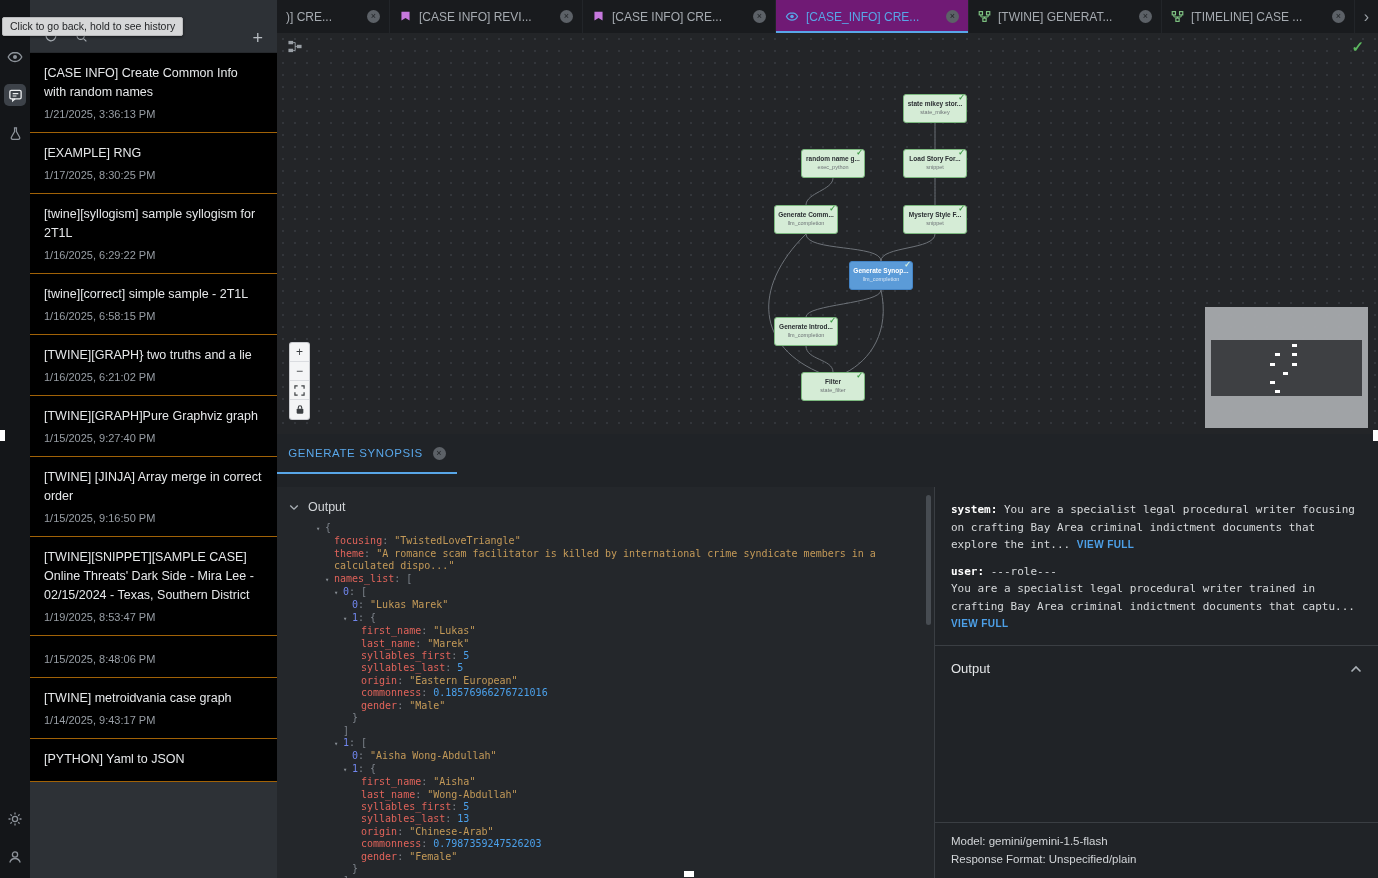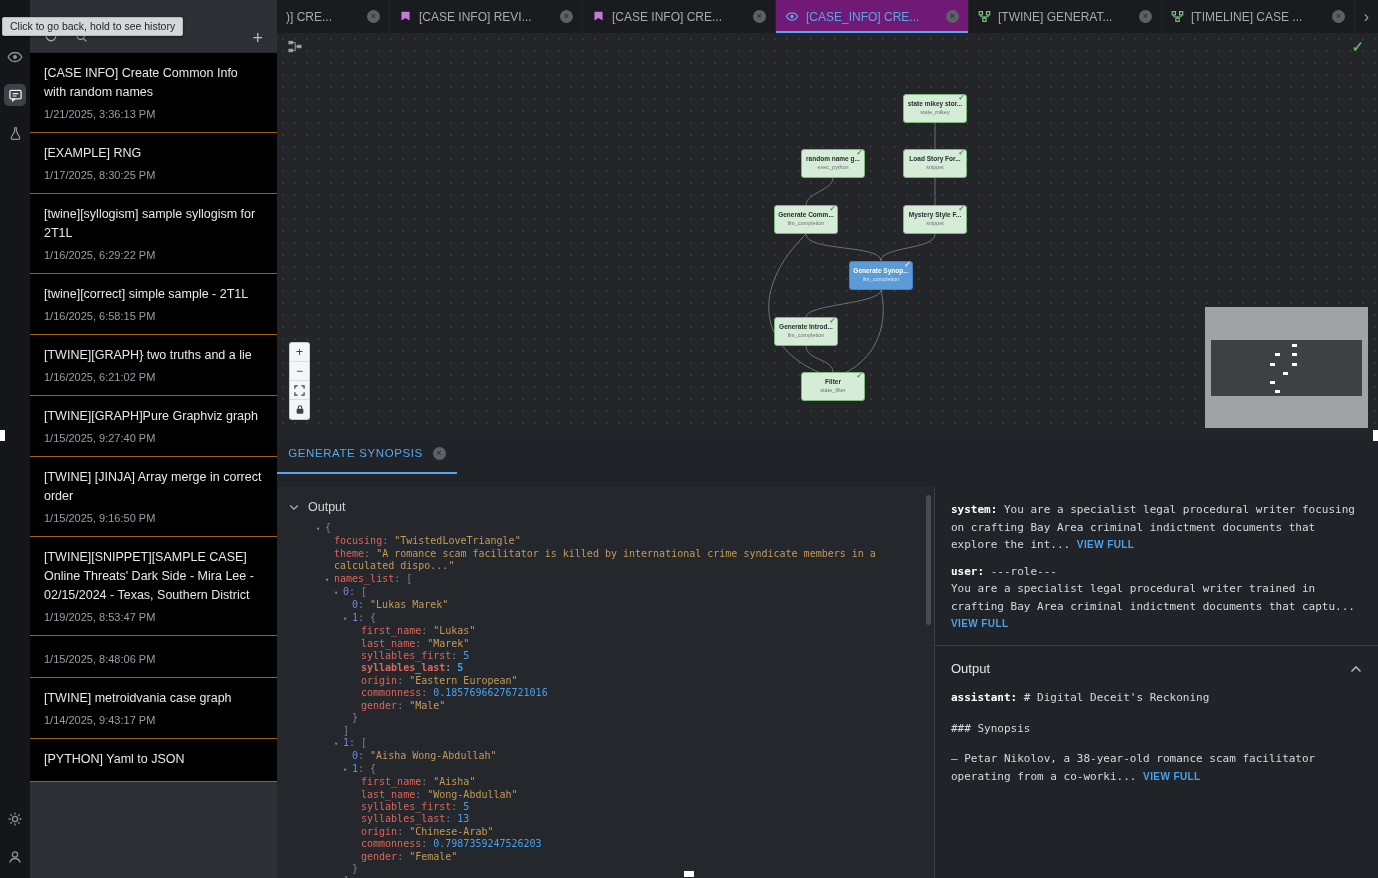--- a/index.html
+++ b/index.html
@@ -371,21 +371,21 @@
           <div class="jline" style="padding-left: 0px;"><span class="jc">▾</span><span class="jp">{</span></div>
           <div class="jline" style="padding-left: 9px;"><span class="jk">focusing</span><span class="jp">: </span><span class="js">"TwistedLoveTriangle"</span></div>
           <div class="jline" style="padding-left: 9px;"><span class="jk">theme</span><span class="jp">: </span><span class="js">"A romance scam facilitator is killed by international crime syndicate members in a calculated dispo..."</span></div>
           <div class="jline" style="padding-left: 9px;"><span class="jc">▾</span><span class="jk">names_list</span><span class="jp">: [</span></div>
           <div class="jline" style="padding-left: 18px;"><span class="jc">▾</span><span class="ji">0</span><span class="jp">: [</span></div>
           <div class="jline" style="padding-left: 27px;"><span class="ji">0</span><span class="jp">: </span><span class="js">"Lukas Marek"</span></div>
           <div class="jline" style="padding-left: 27px;"><span class="jc">▾</span><span class="ji">1</span><span class="jp">: {</span></div>
           <div class="jline" style="padding-left: 36px;"><span class="jk">first_name</span><span class="jp">: </span><span class="js">"Lukas"</span></div>
           <div class="jline" style="padding-left: 36px;"><span class="jk">last_name</span><span class="jp">: </span><span class="js">"Marek"</span></div>
           <div class="jline" style="padding-left: 36px;"><span class="jk">syllables_first</span><span class="jp">: </span><span class="jn">5</span></div>
-          <div class="jline" style="padding-left: 36px; font-weight: bold;"><span class="jk">syllables_last</span><span class="jp">: </span><span class="jn">5</span></div>
+          <div class="jline" style="padding-left: 36px;"><span class="jk">syllables_last</span><span class="jp">: </span><span class="jn">5</span></div>
           <div class="jline" style="padding-left: 36px;"><span class="jk">origin</span><span class="jp">: </span><span class="js">"Eastern European"</span></div>
           <div class="jline" style="padding-left: 36px;"><span class="jk">commonness</span><span class="jp">: </span><span class="jn">0.18576966276721016</span></div>
           <div class="jline" style="padding-left: 36px;"><span class="jk">gender</span><span class="jp">: </span><span class="js">"Male"</span></div>
           <div class="jline" style="padding-left: 27px;"><span class="jp">}</span></div>
           <div class="jline" style="padding-left: 18px;"><span class="jp">]</span></div>
           <div class="jline" style="padding-left: 18px;"><span class="jc">▾</span><span class="ji">1</span><span class="jp">: [</span></div>
           <div class="jline" style="padding-left: 27px;"><span class="ji">0</span><span class="jp">: </span><span class="js">"Aisha Wong-Abdullah"</span></div>
           <div class="jline" style="padding-left: 27px;"><span class="jc">▾</span><span class="ji">1</span><span class="jp">: {</span></div>
           <div class="jline" style="padding-left: 36px;"><span class="jk">first_name</span><span class="jp">: </span><span class="js">"Aisha"</span></div>
           <div class="jline" style="padding-left: 36px;"><span class="jk">last_name</span><span class="jp">: </span><span class="js">"Wong-Abdullah"</span></div>
@@ -404,24 +404,23 @@
       <div class="msg"><b>user:</b><span> ---role---</span><br><span>You are a specialist legal procedural writer trained in crafting Bay Area criminal indictment documents that captu...</span><br><span class="viewfull">VIEW FULL</span></div>
       <div class="cp-divider"></div>
       <div class="output-hdr">
         <span>Output</span>
         <span>
           <svg width="12" height="8" viewBox="0 0 12 8">
               <path d="M1.5 6.5L6 2l4.5 4.5" fill="none" stroke="#aab0b6" stroke-width="1.6"></path>
             </svg>
         </span>
       </div>
-      <div class="msg">
-        <b>assistant:</b><span> # Digital Deceit's Reckoning</span>
-        <p>### Synopsis</p>
-        <p><span>— Petar Nikolov, a 38-year-old romance scam facilitator operating from a co-worki... </span><span class="viewfull">VIEW FULL</span></p>
+      <div class="cp-footer">
+        <div>Model: gemini/gemini-1.5-flash</div>
+        <div>Response Format: Unspecified/plain</div>
       </div>
     </div>
   </div>
 </section>
 
 <div class="handle l"></div>
 <div class="handle r"></div>
 <div class="handle b"></div>
 
 </body></html>

